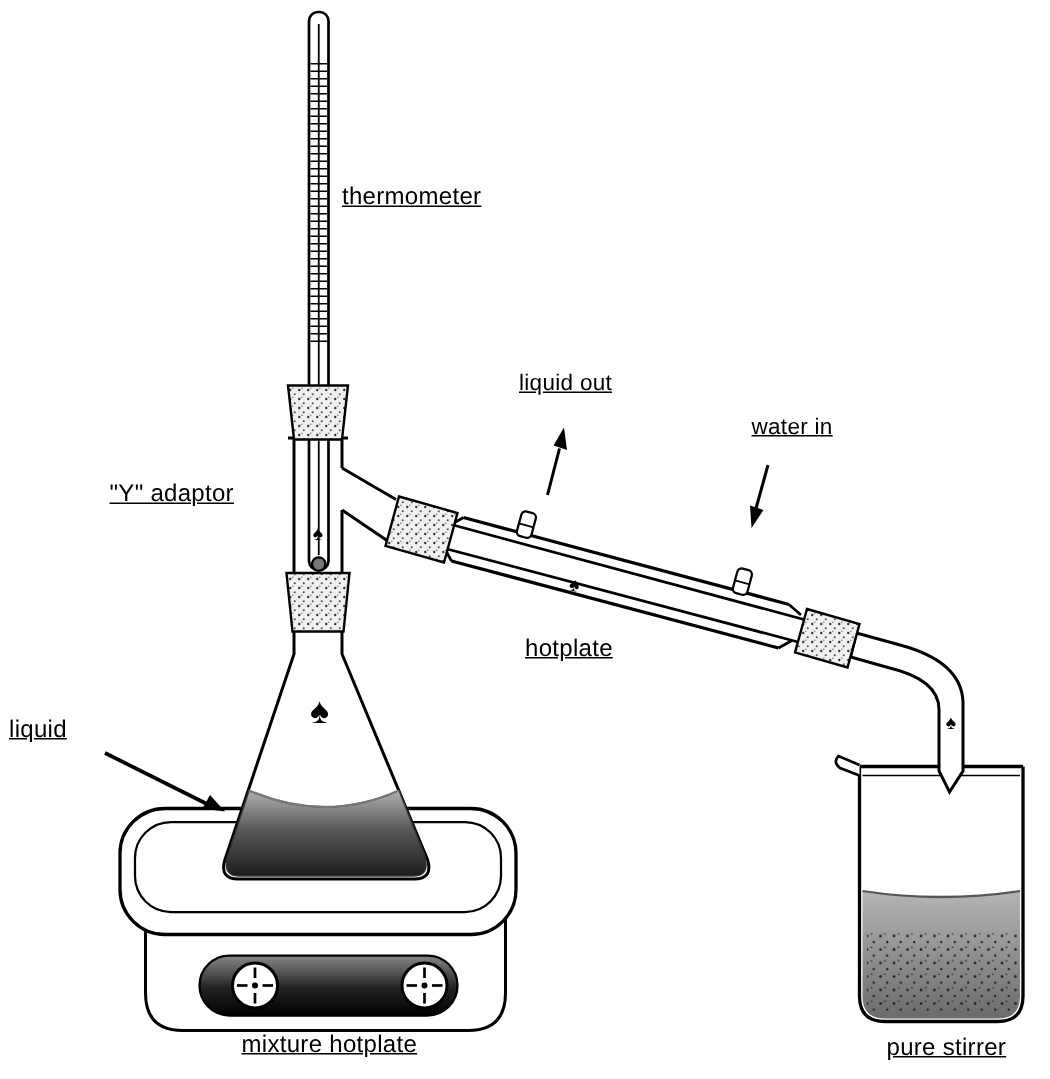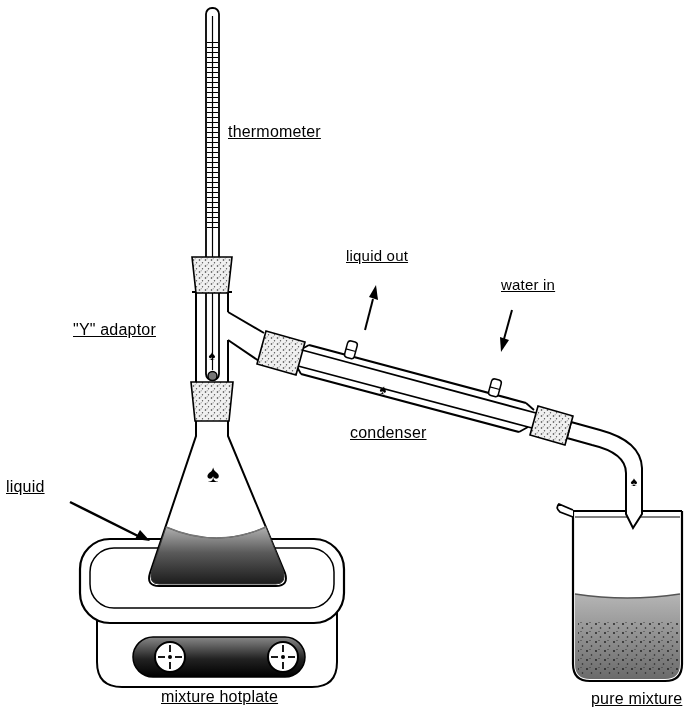--- a/index.html
+++ b/index.html
@@ -143,17 +143,17 @@
   <g>
     <line x1="70" y1="502" x2="138" y2="536" stroke="#000" stroke-width="2.5"></line>
     <polygon points="150,541 135,539 140,530" fill="#000"></polygon>
   </g>
 </svg>
 
   <div class="lbl" style="left:228px;top:123px">thermometer</div>
   <div class="lbl small" style="left:346px;top:247px">liquid out</div>
   <div class="lbl small" style="left:501px;top:276px">water in</div>
   <div class="lbl" style="left:73px;top:321px">"Y" adaptor</div>
-  <div class="lbl" style="left:350px;top:424px">condenser</div>
+  <div class="lbl" style="left:350px;top:424px">hotplate</div>
   <div class="lbl" style="left:6px;top:478px">liquid</div>
   <div class="lbl" style="left:161px;top:688px">mixture hotplate</div>
-  <div class="lbl" style="left:591px;top:690px">pure mixture</div>
+  <div class="lbl" style="left:591px;top:690px">pure stirrer</div>
 </div>
 
 </body></html>

